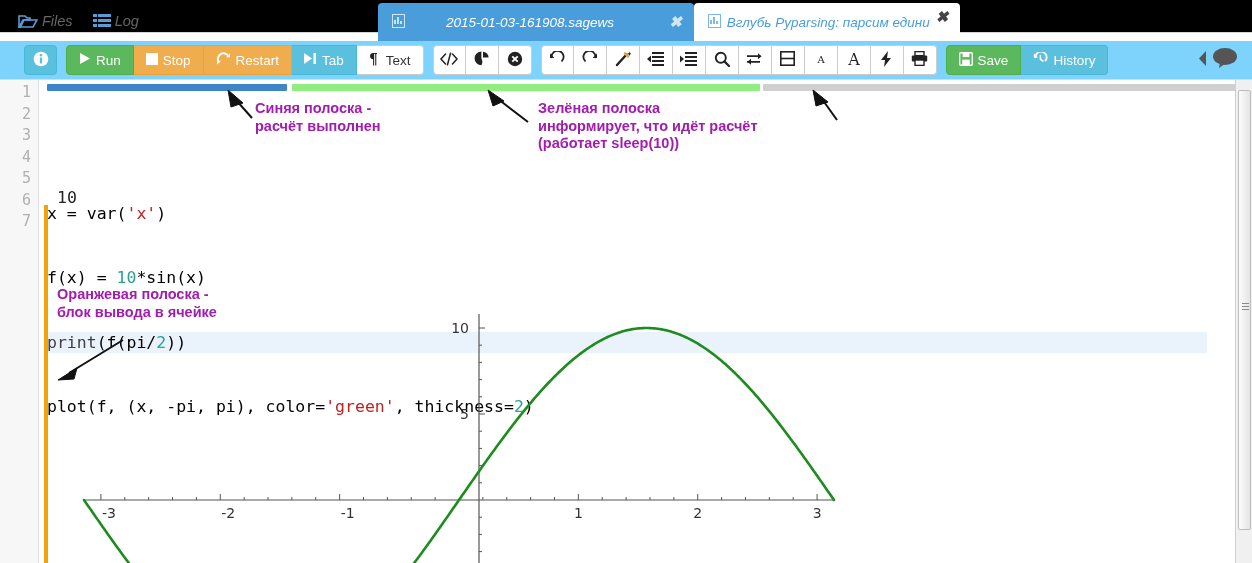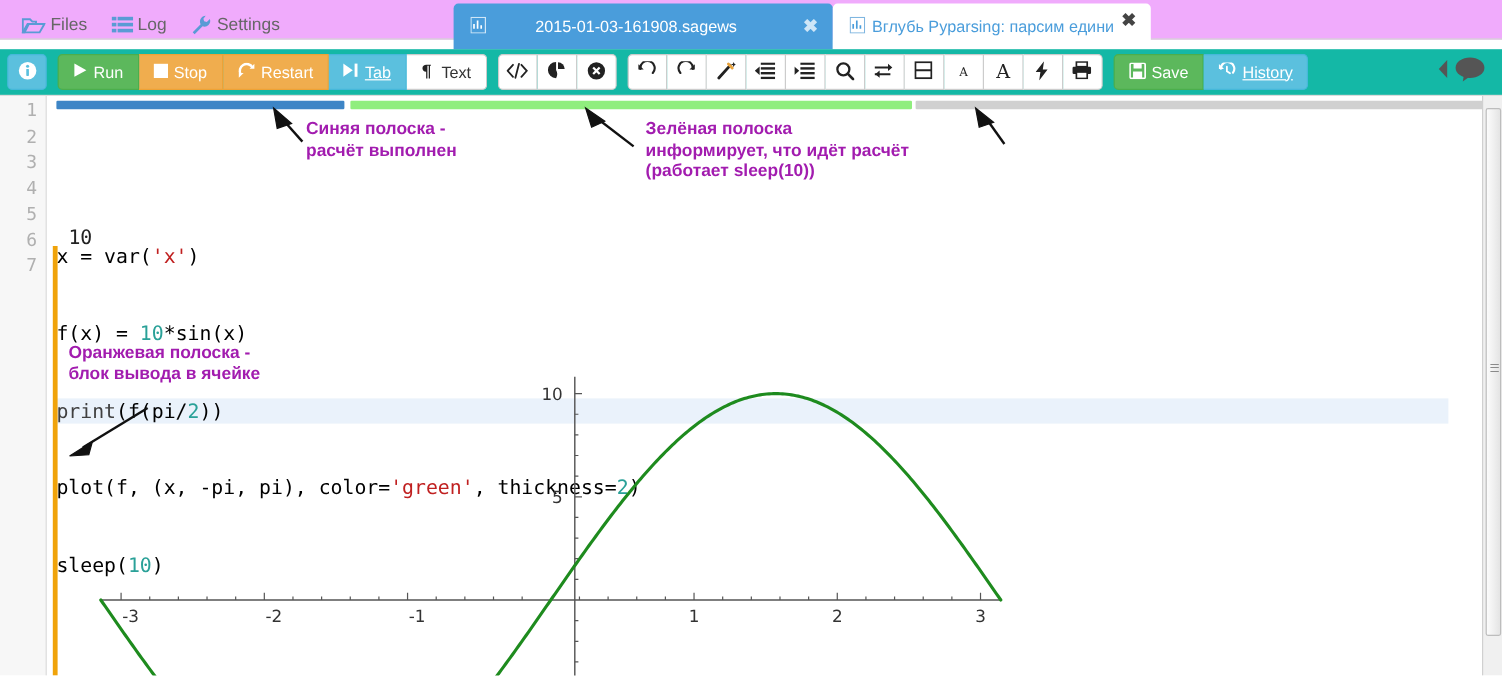--- a/index.html
+++ b/index.html
@@ -8,22 +8,23 @@
     width: 1252px; height: 563px;
     overflow: hidden;
     background: #fff;
     font-family: "Liberation Sans", sans-serif;
   }
   #app { position: relative; width: 1252px; height: 563px; background:#fff; }
 
   
   .topbar {
     position: absolute; left:0; top:0; width:1252px; height:33px;
-    background:#f0abfc;
+    background:#000000;
     border-bottom:1px solid #d5d5d5;
+    font-style:italic;
   }
   .menu {
     position:absolute; left:8px; top:0; height:41px;
     display:flex; align-items:center; gap:0px;
   }
   .menu-item {
     display:flex; align-items:center; gap:4px;
     padding:0 10px; height:41px;
     color:#5a9bd5; font-size:14.5px; cursor:pointer;
   }
@@ -40,35 +41,35 @@
   .tab.active { background:#4a9ddb; color:#fff; min-width:234px;gap:41px; }
   .tab.inactive { background:#fff; color:#4a9ddb; }
   .tab .tab-close { font-size:15px; font-weight:bold; margin-left:auto; padding-left:14px; }
   .tab.active .tab-close { color:#cfe6f7; }
   .tab.inactive .tab-close { color:#444; position:relative; top:-5px; margin-left:-2px; padding-left:2px;}
   .tab .doc-ic { font-size:12px; }
 
   
   .toolbar {
     position:absolute; left:0; top:41px; width:1252px; height:39px;
-    background:#14b8a6; border-bottom:1px solid #dcdcdc;
-    display:flex; align-items:center; padding-left:6px; gap:0;
+    background:#7dd3fc; border-bottom:1px solid #dcdcdc;
+    display:flex; align-items:center; padding-left:24px; gap:0;
   }
   .grp { display:flex; align-items:center; margin-right:9px; }
   .btn {
     height:30px; display:flex; align-items:center; justify-content:center;
     gap:5px; font-size:13.5px; cursor:pointer;
     border:1px solid #ccc; background:#fff; color:#333;
     padding:0 9px;
   }
   .grp .btn { border-radius:0; border-left-width:0; }
   .grp .btn:first-child { border-left-width:1px; border-top-left-radius:4px; border-bottom-left-radius:4px; }
   .grp .btn:last-child { border-top-right-radius:4px; border-bottom-right-radius:4px; }
   .grp.single .btn { border-radius:4px; border-left-width:1px; }
-  .btn.blue   { background:#5bc0de; border-color:#46b8da; color:#fff;text-decoration:underline; }
+  .btn.blue   { background:#5bc0de; border-color:#46b8da; color:#fff; }
   .btn.green  { background:#5cb85c; border-color:#4cae4c; color:#fff; }
   .btn.orange { background:#f0ad4e; border-color:#eea236; color:#fff; }
   .btn.icon { width:33px; padding:0; }
   .btn.wide { padding:0 12px; }
   .spacer { flex:1 1 auto; }
   .chatzone { display:flex; align-items:center; gap:4px; padding-right:14px; }
 
   
   .editor {
     position:absolute; left:0; top:80px; width:1252px; height:483px;
@@ -160,28 +161,20 @@
                 <rect x="5" y="6" width="13" height="3"></rect>
                 <rect x="0" y="11" width="4" height="3"></rect>
                 <rect x="5" y="11" width="13" height="3"></rect>
               </g>
             </svg>
         </span>
         <span class="lbl">Log</span>
       </div>
 
 
-      <div class="menu-item">
-        <span>
-          <svg width="18" height="18" viewBox="0 0 18 18">
-              <path d="M12.4 1.2a4.8 4.8 0 00-4.2 7.1L1.6 14.9l1.6 1.6 6.6-6.6a4.8 4.8 0 006.1-6.1l-2.6 2.6-2.2-.6-.6-2.2z" fill="#5a9bd5"></path>
-            </svg>
-        </span>
-        <span class="lbl">Settings</span>
-      </div>
     </div>
 
     <div class="tabs">
       <div class="tab active">
         <span class="doc-ic">
           <svg width="13" height="14" viewBox="0 0 13 14">
               <rect x="0.5" y="0.5" width="12" height="13" fill="none" stroke="#cfe6f7"></rect>
               <path d="M3 10V6M6 10V3M9 10V7" stroke="#fff" stroke-width="1.4"></path>
             </svg>
         </span>
@@ -405,21 +398,20 @@
       <div class="sbar" id="sb1" style="left: 245px; width: 468px; background: rgb(144, 238, 126);"></div>
       <div class="sbar" id="sb2" style="left: 716px; width: 480px; background: rgb(208, 208, 208);"></div>
     </div>
 
     <div class="code">
       <div class="ln">&nbsp;</div>
       <div class="ln"><span>x = var(</span><span class="str">'x'</span><span>)</span></div>
       <div class="ln"><span>f(x) = </span><span class="num">10</span><span>*sin(x)</span></div>
       <div class="ln hl"><span class="kw">print</span><span>(f(pi/</span><span class="num">2</span><span>))</span></div>
       <div class="ln"><span>plot(f, (x, -pi, pi), color=</span><span class="str">'green'</span><span>, thickness=</span><span class="num">2</span><span>)</span></div>
-      <div class="ln"><span>sleep(</span><span class="num">10</span><span>)</span></div>
       <div class="ln">&nbsp;</div>
     </div>
 
     <div class="outblock">
       <div class="outbar" style="background: rgb(240, 163, 10);"></div>
       <div class="outtext">10</div>
 
       <div class="plotwrap">
         <svg width="790" height="330" viewBox="0 0 790 330">
 

